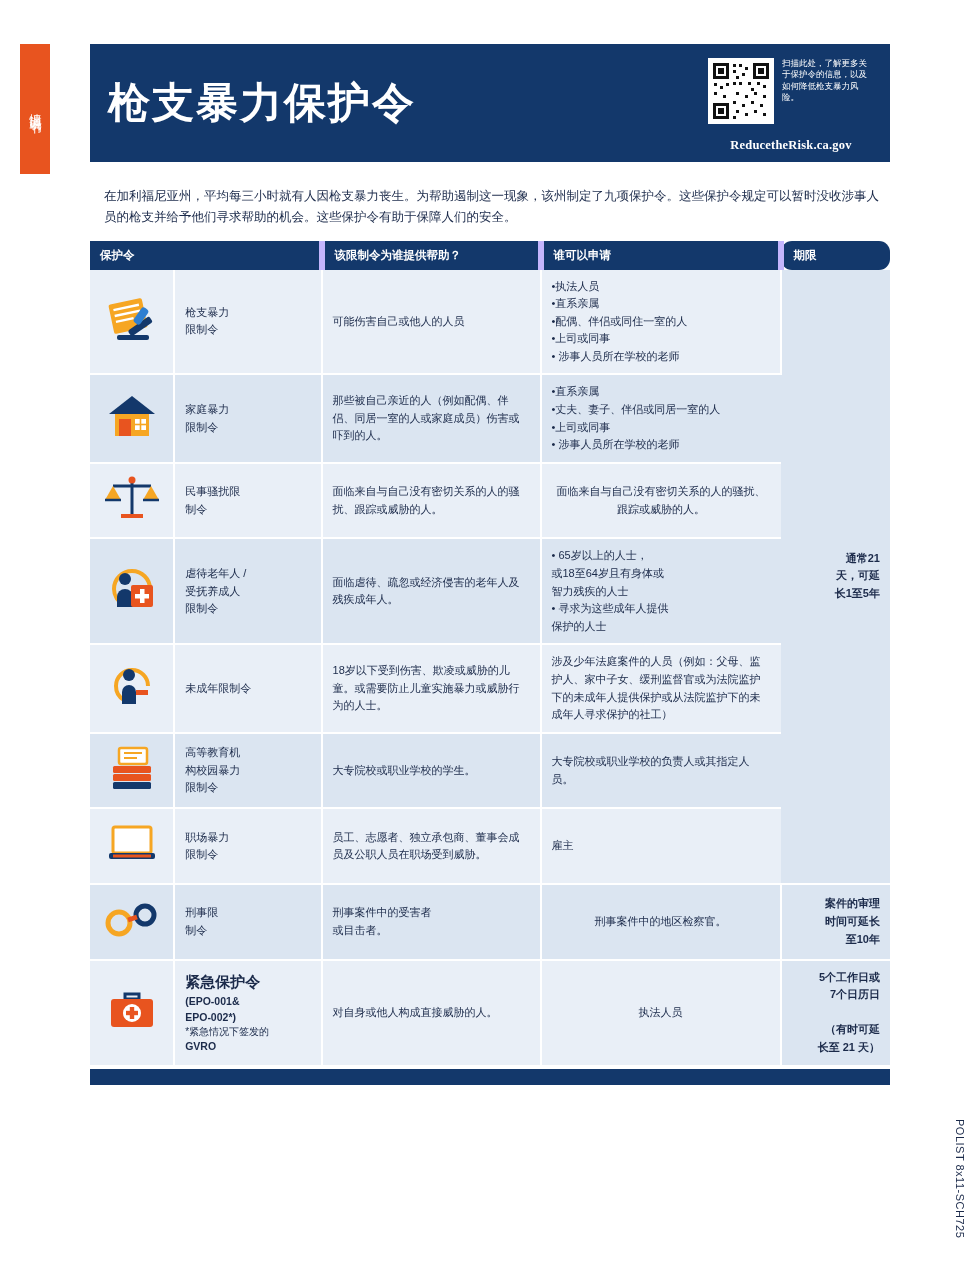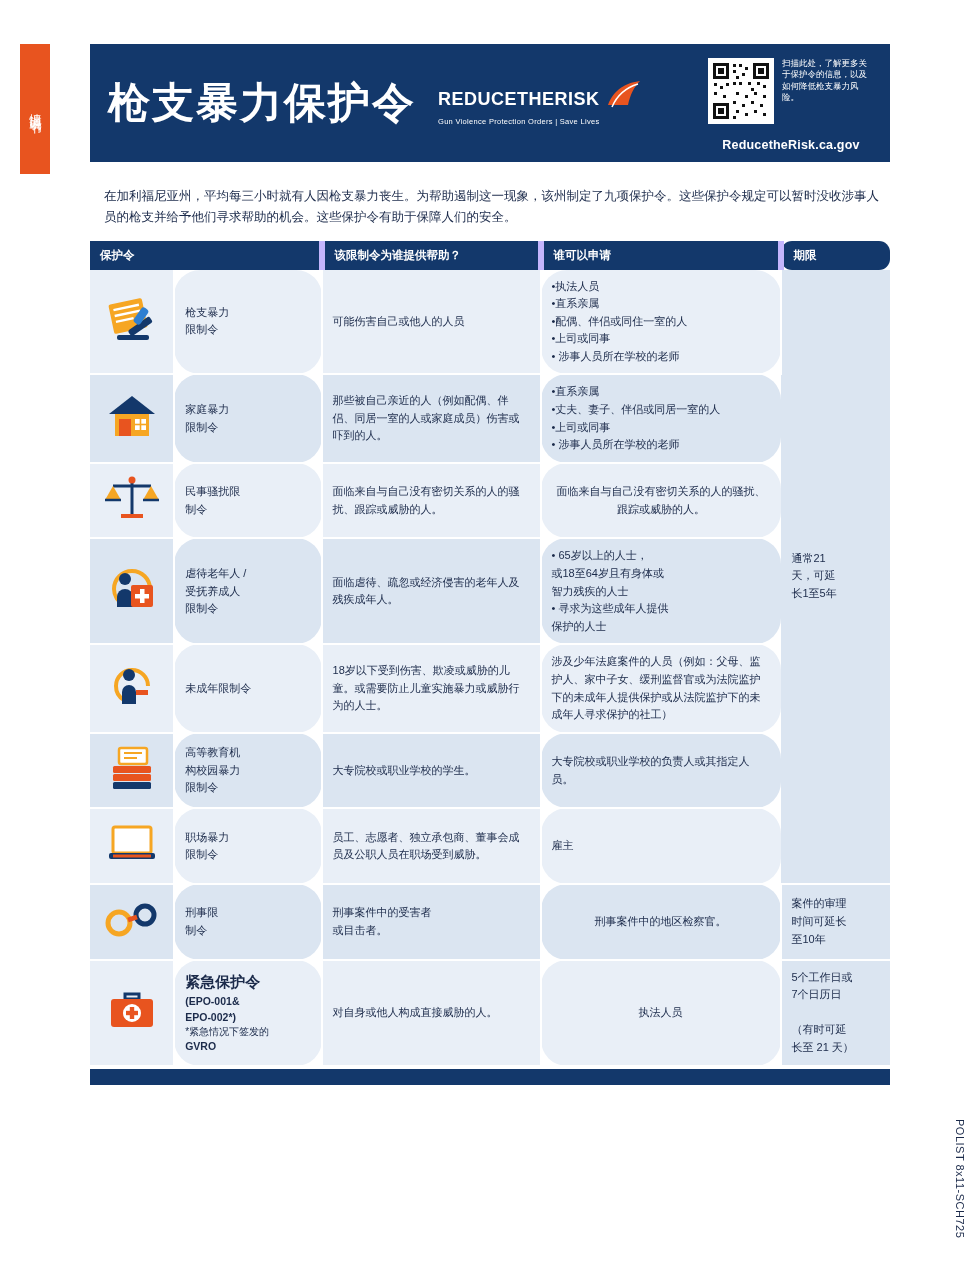--- a/index.html
+++ b/index.html
@@ -93,20 +93,21 @@
   .rtr-sub {
     color: #ffffff; font-size: 7.5px; margin-top: 3px; letter-spacing: 0.3px;
   }
   .qr-block {
     position: absolute;
     right: 16px;
     top: 14px;
     display: flex;
     flex-direction: column;
     align-items: center;
+    font-family: Liberation Serif, serif;
   }
   .qr-row { display: flex; align-items: flex-start; }
   .qr-img {
     width: 66px; height: 66px; background: #ffffff; padding: 3px;
   }
   .qr-text {
     color: #ffffff;
     font-size: 8.5px;
     line-height: 1.35;
     margin-left: 8px;
@@ -176,27 +177,27 @@
     font-size: 11px;
     line-height: 1.6;
     padding: 8px 10px;
     color: #1b2a4a;
   }
   table.matrix td:last-child { border-right: none; }
   .row-a td { background: #e9eff7; }
   .row-b td { background: #dbe5f1; }
 
   .col-icon { width: 80px; text-align: center; padding: 6px 2px; }
-  .col-name { width: 140px; font-size: 16px; font-weight: normal; line-height: 1.45; padding-left: 4px; border-radius: 26px; }
+  .col-name { width: 140px; font-size: 16px; font-weight: normal; line-height: 1.45; padding-left: 4px; }
   .col-help { width: 208px; text-align: left; }
-  .col-who  { width: 228px; border-radius: 26px; }
+  .col-who  { width: 228px; }
   .col-dur  { width: 104px; text-align: center; }
 
   .who-center { text-align: center; }
-  .dur-cell { background: #dbe5f1 !important; text-align: left; font-size: 11px; line-height: 1.7; }
+  .dur-cell { background: #dbe5f1 !important; text-align: right; font-size: 11px; line-height: 1.7; font-weight: bold; }
 
   .name-em { font-weight: bold; font-size: 15px; }
   .name-sub { font-size: 10.5px; font-weight: bold; line-height: 1.45; }
   .name-note { font-size: 10px; line-height: 1.45; }
 
   .footer-bar {
     background: #13386b;
     height: 16px;
     margin-top: 2px;
   }
@@ -211,34 +212,20 @@
   <span>情况说明书</span>
 </div>
 
 <div class="right-code">POLIST 8x11-SCH725</div>
 
 <div class="sheet">
 
   <div class="header">
     <div class="title-main">枪支暴力保护令</div>
 
-    <div class="rtr-logo">
-      <div class="rtr-top">
-        <span class="rtr-reduce">REDUCE</span>
-          <span class="rtr-the" style="color:#ffffff;">THE</span>
-          <span class="rtr-risk">RISK</span>
-        <span class="rtr-ribbon">
-          <svg width="40" height="32" viewBox="0 0 40 32">
-            <path d="M4 26 C10 10, 22 4, 36 2 C30 8, 26 16, 24 26 Z" fill="#e8541f"></path>
-            <path d="M8 28 C14 14, 24 8, 34 5" stroke="#ffffff" stroke-width="1.5" fill="none"></path>
-          </svg>
-        </span>
-      </div>
-      <div class="rtr-sub">Gun Violence Protection Orders | Save Lives</div>
-    </div>
 
     <div class="qr-block">
       <div class="qr-row">
         <div class="qr-img">
           <svg width="60" height="60" viewBox="0 0 60 60" shape-rendering="crispEdges">
             <rect width="60" height="60" fill="#ffffff"></rect>
             <g fill="#111111">
               <rect x="2" y="2" width="16" height="16"></rect>
                 <rect x="5" y="5" width="10" height="10" fill="#ffffff"></rect>
                 <rect x="7" y="7" width="6" height="6"></rect>

